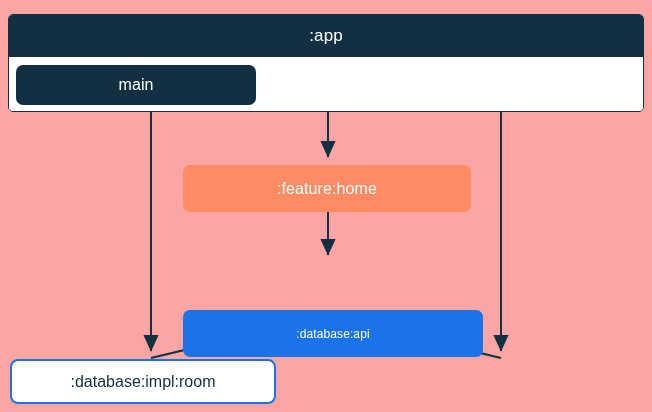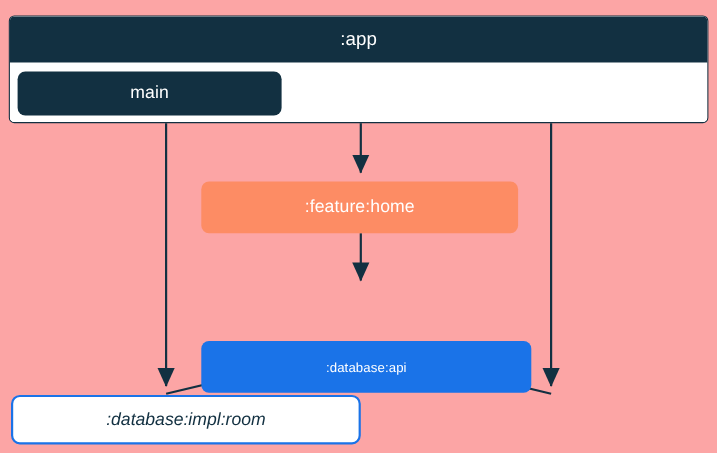--- a/index.html
+++ b/index.html
@@ -130,22 +130,21 @@
     height: 45px;
     top: 359px;
     background: #ffffff;
     border: 2px solid #1a73e8;
     border-radius: 8px;
     color: #123041;
     font-size: 16px;
   }
   #node-impl-room {
     left: 10px;
-    width: 318px;
-    font-style: italic;
+    width: 266px;
   }
   #node-impl-mock {
     left: 362px;
     width: 282px;
   }
 </style>
 </head>
 <body>
 
 <div id="canvas">

